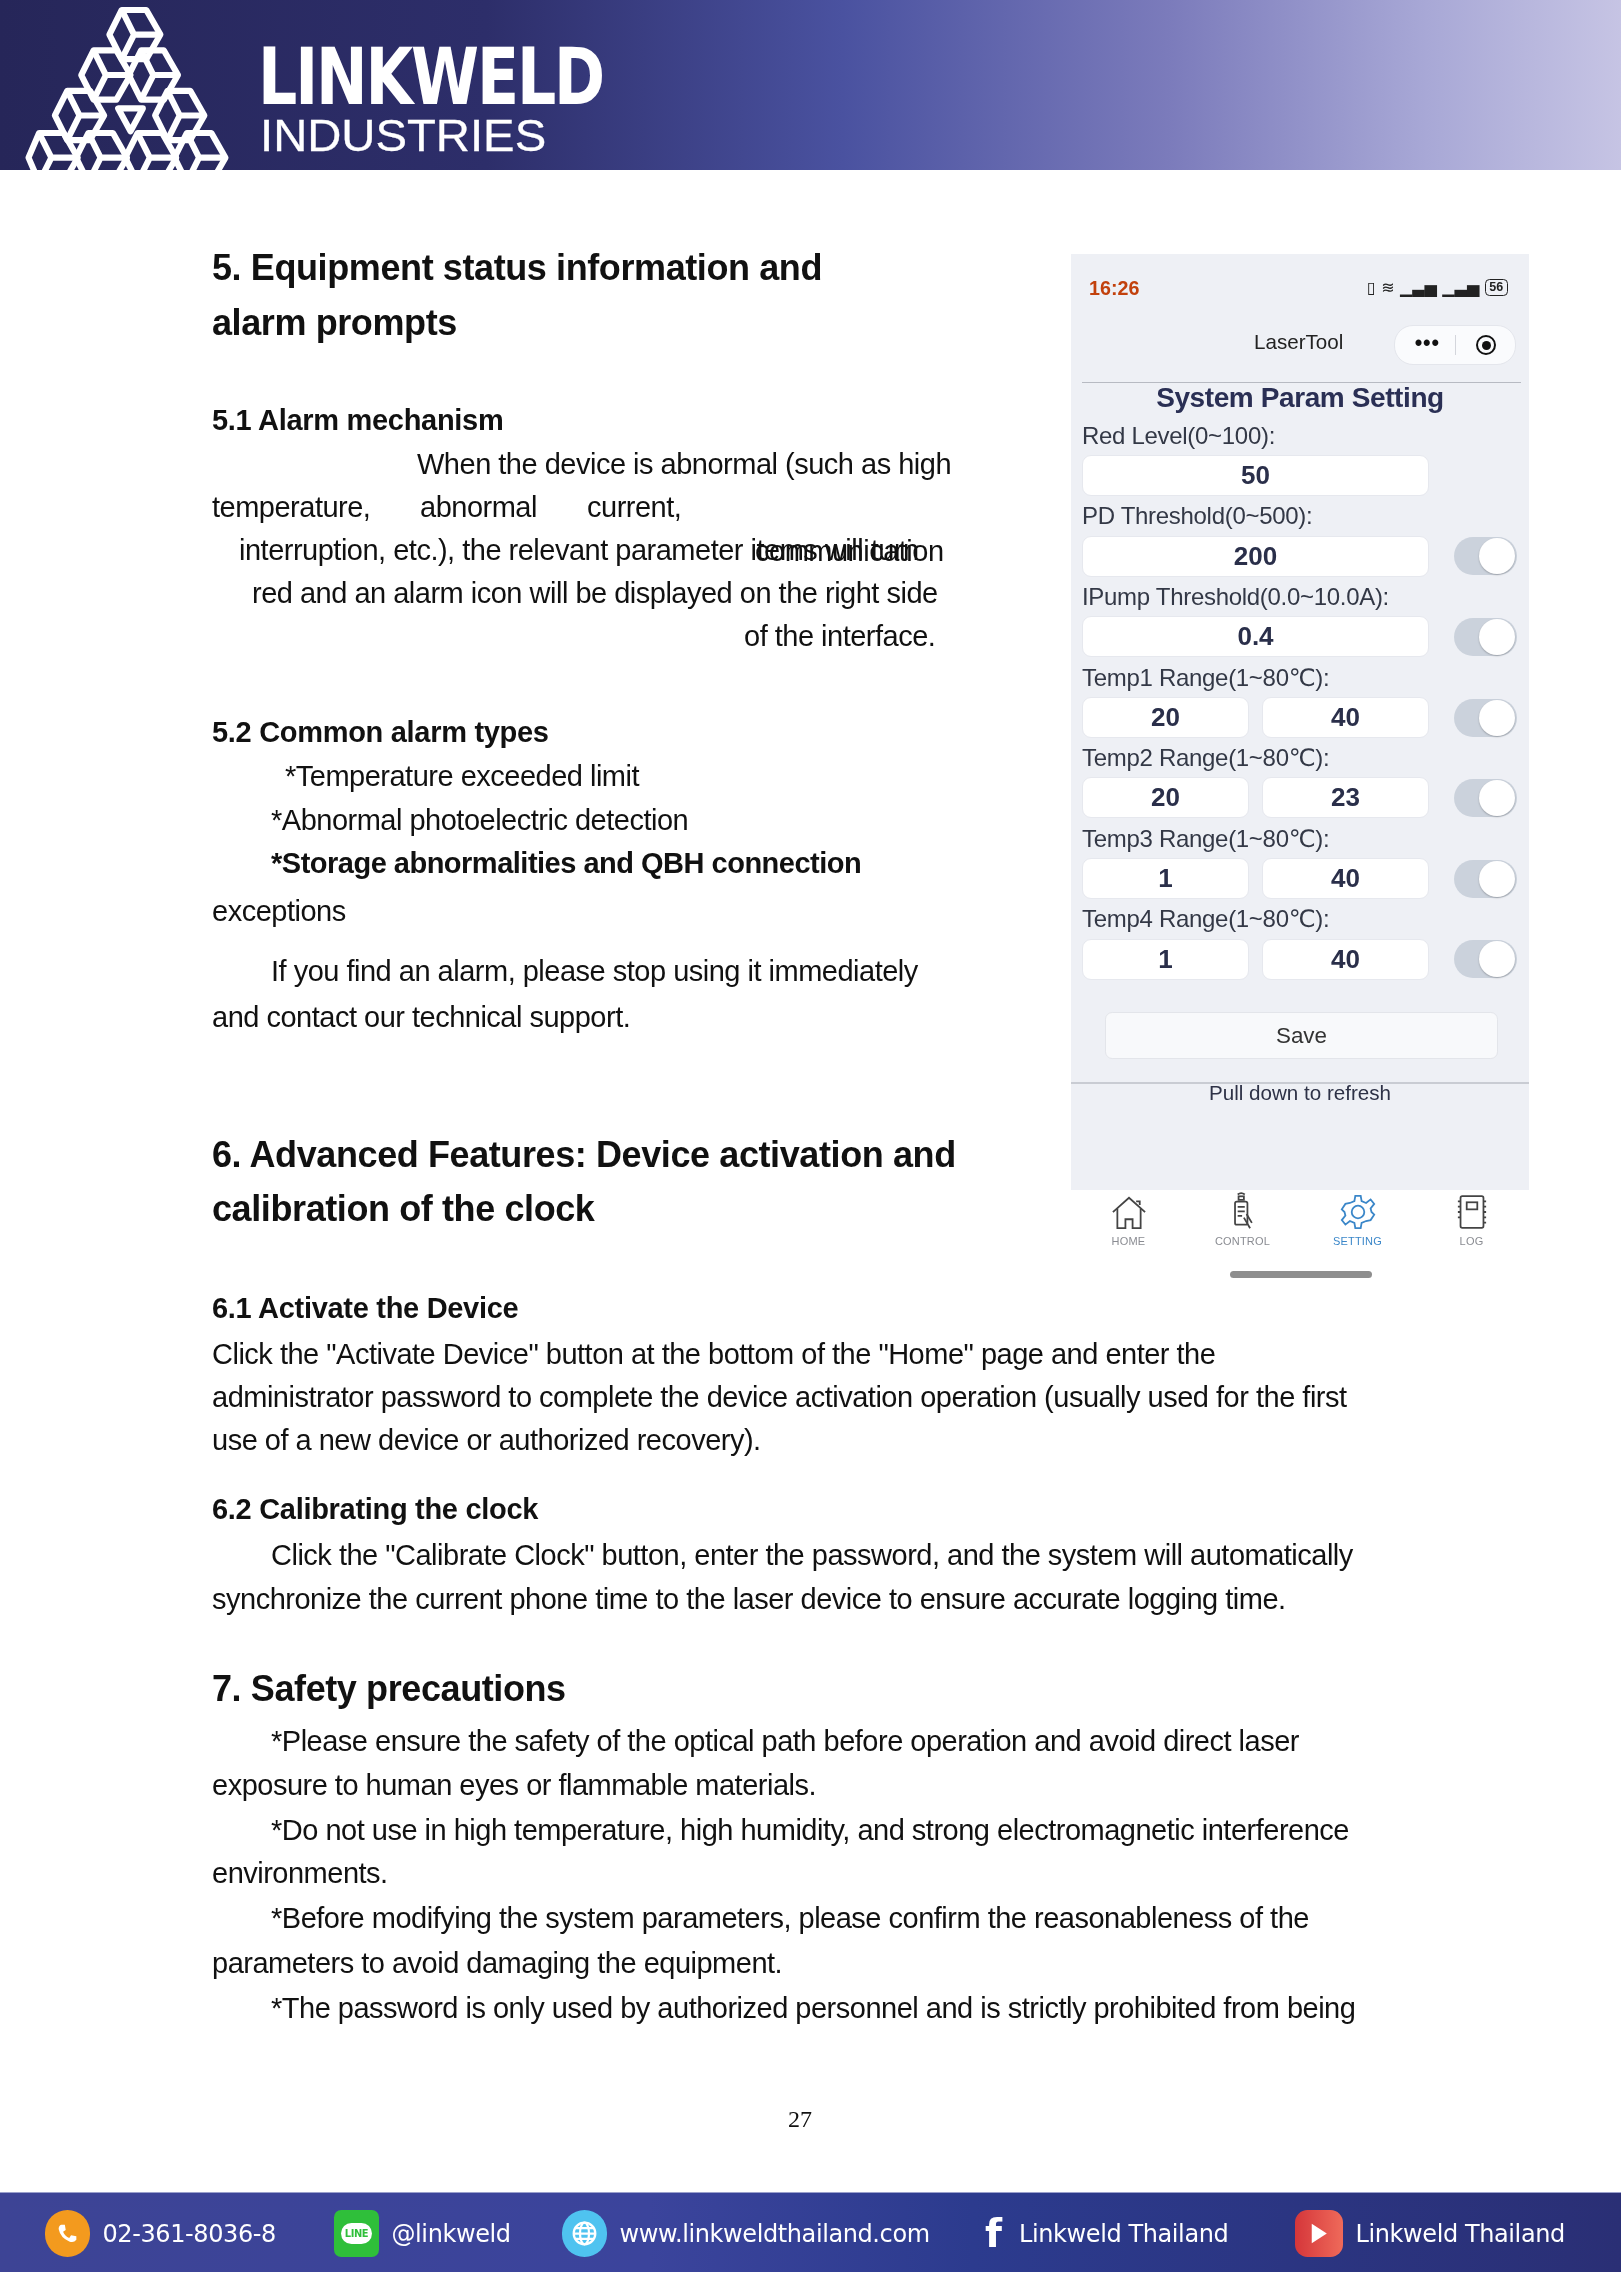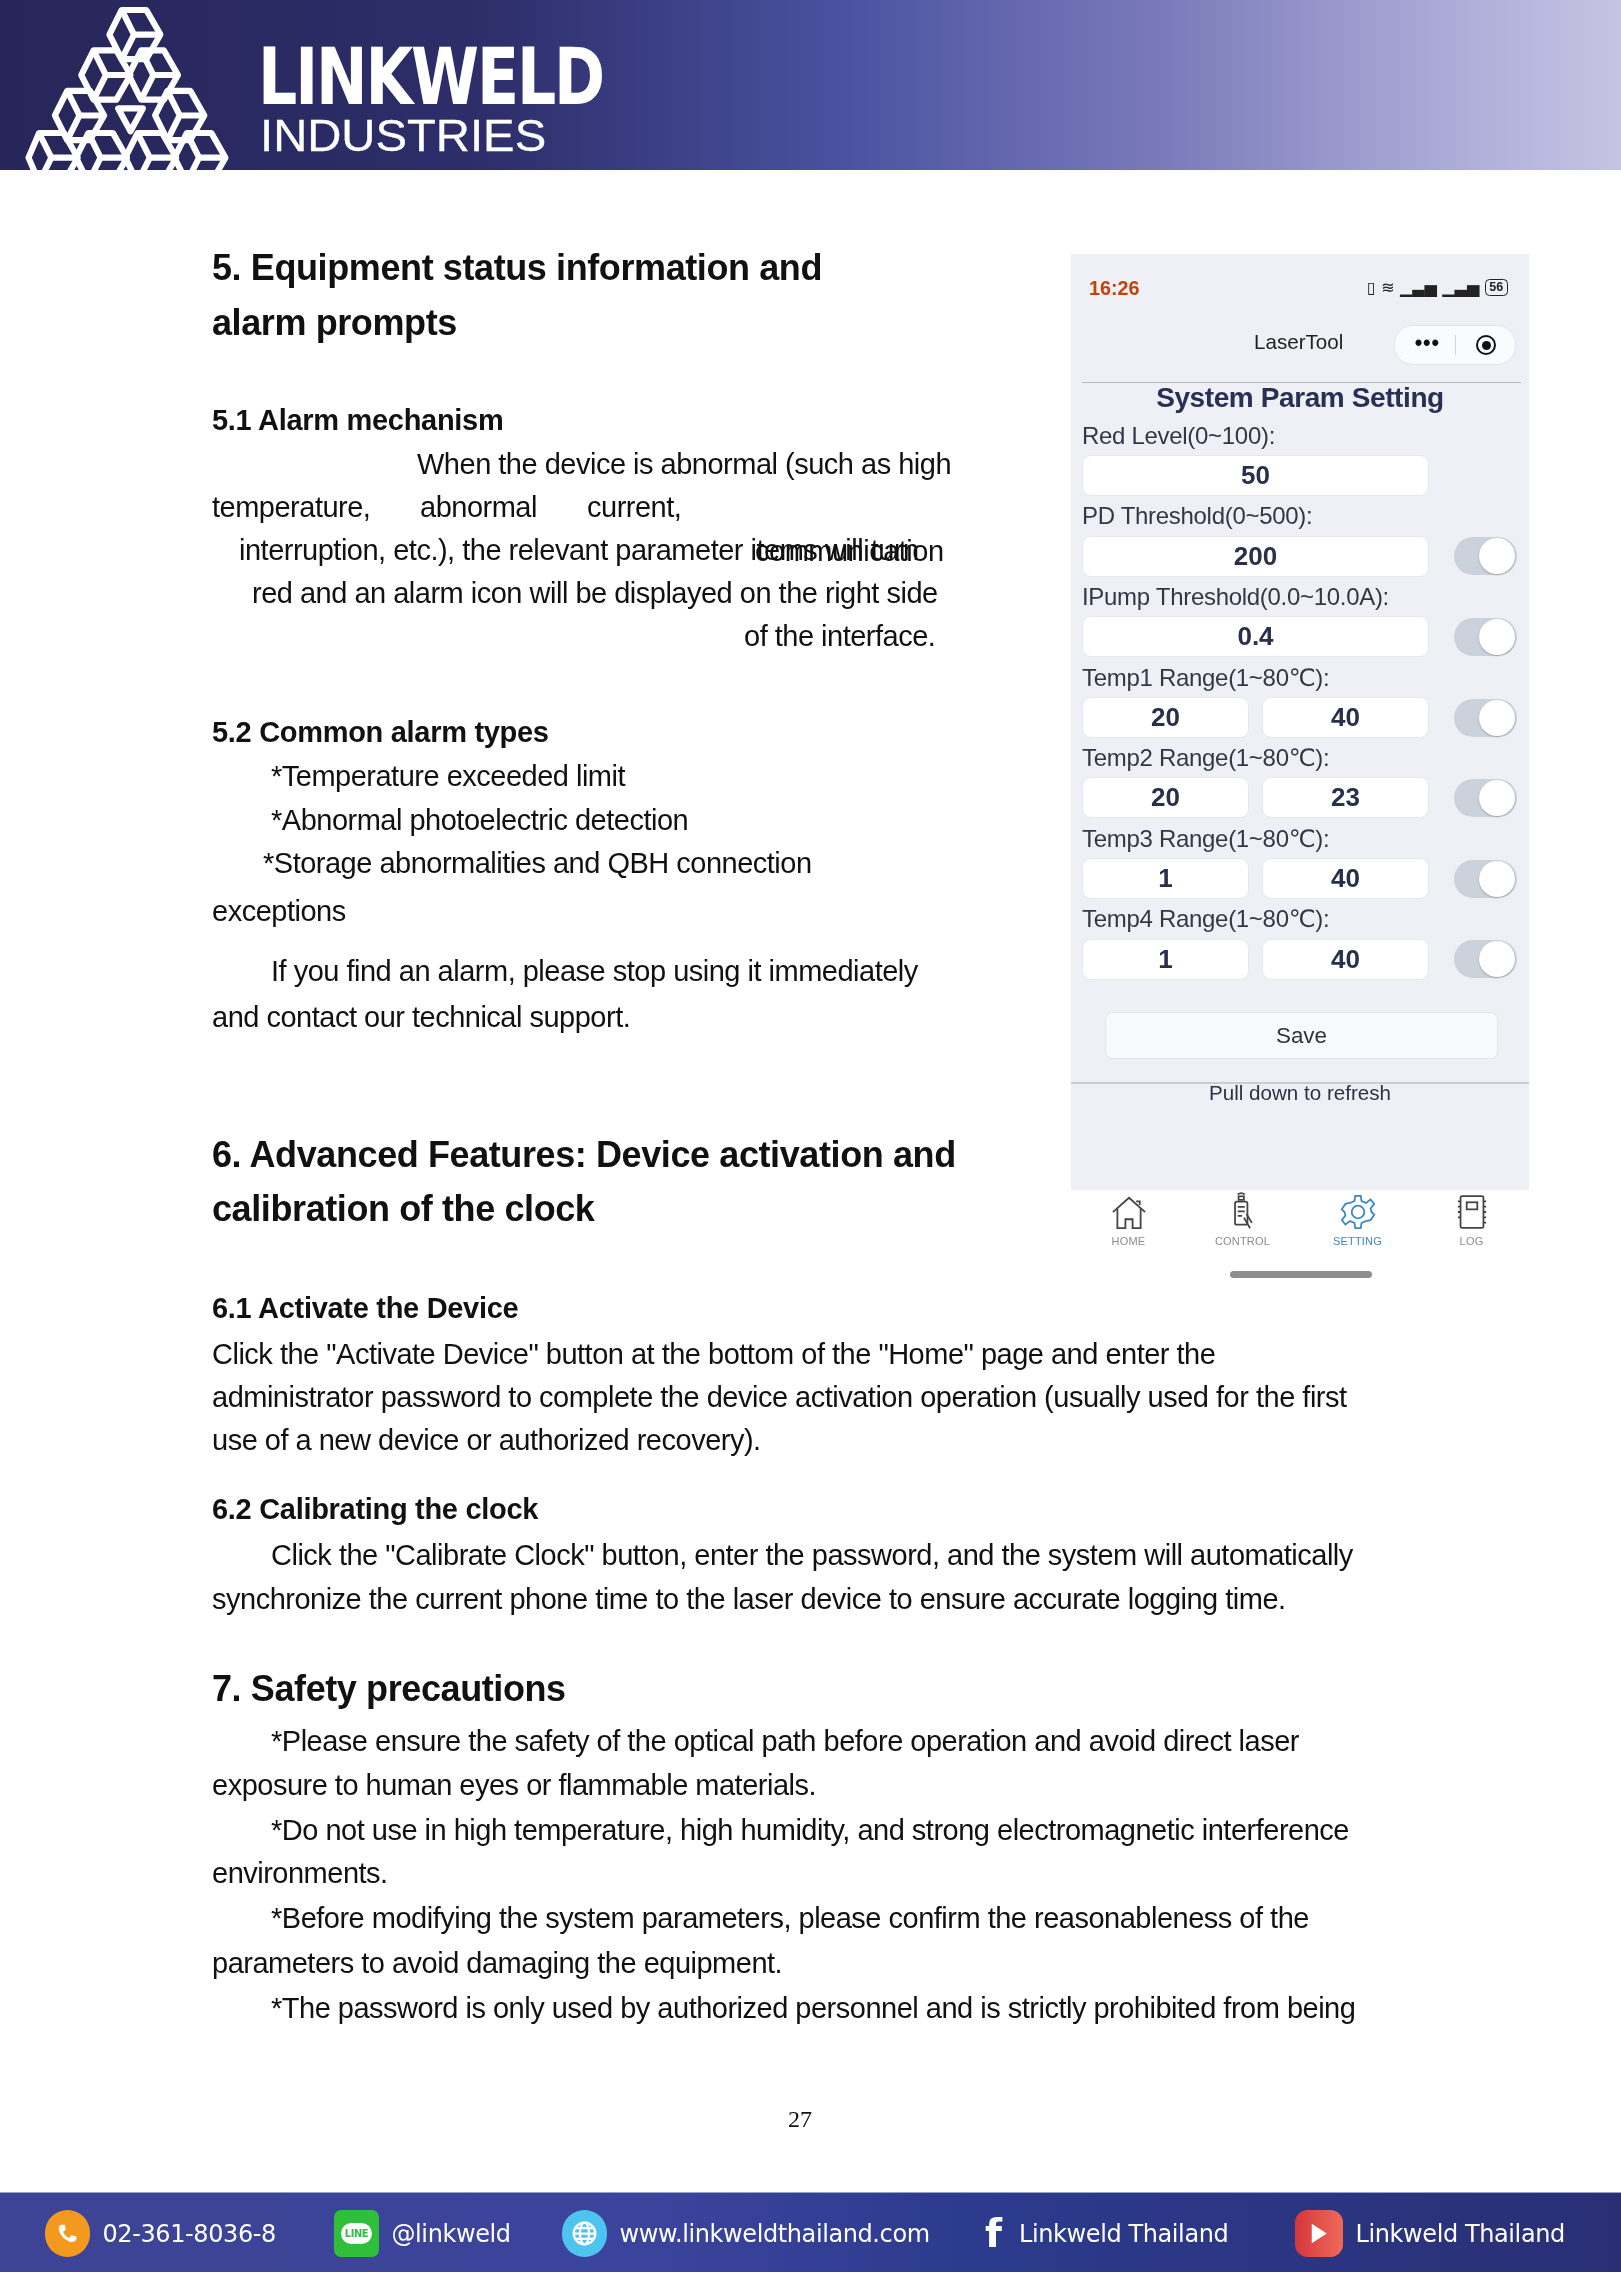--- a/index.html
+++ b/index.html
@@ -103,23 +103,23 @@
 <div class="t p" style="top:448px; left:417px;">When the device is abnormal (such as high</div>
 <div class="t p" style="top:491px;">temperature,</div>
 <div class="t p" style="top:491px; left:420px;">abnormal</div>
 <div class="t p" style="top:491px; left:587px;">current,</div>
 <div class="t p" style="top:491px; left:755px;margin-top:44px;">communication</div>
 <div class="t p" style="top:534px; left:239px;">interruption, etc.), the relevant parameter items will turn</div>
 <div class="t p" style="top:577px; left:252px;">red and an alarm icon will be displayed on the right side</div>
 <div class="t p" style="top:620px; left:744px;">of the interface.</div>
 
 <div class="t h2" style="top:716px;">5.2 Common alarm types</div>
-<div class="t p" style="top:760px; left:271px;">*Temperature exceeded limit</div>
+<div class="t p" style="top:760px; left:285px;">*Temperature exceeded limit</div>
 <div class="t p" style="top:804px; left:271px;">*Abnormal photoelectric detection</div>
-<div class="t p" style="top:847px; left:263px;">*Storage abnormalities and QBH connection</div>
+<div class="t p" style="top:847px; left:271px;font-weight:bold;">*Storage abnormalities and QBH connection</div>
 <div class="t p" style="top:895px;">exceptions</div>
 <div class="t p" style="top:955px; left:271px;">If you find an alarm, please stop using it immediately</div>
 <div class="t p" style="top:1001px;">and contact our technical support.</div>
 
 <div class="t h1" style="top:1134px;">6. Advanced Features: Device activation and</div>
 <div class="t h1" style="top:1188px;">calibration of the clock</div>
 
 <div class="t h2" style="top:1292px;">6.1 Activate the Device</div>
 <div class="t p" style="top:1338px;">Click the "Activate Device" button at the bottom of the "Home" page and enter the</div>
 <div class="t p" style="top:1381px;">administrator password to complete the device activation operation (usually used for the first</div>

